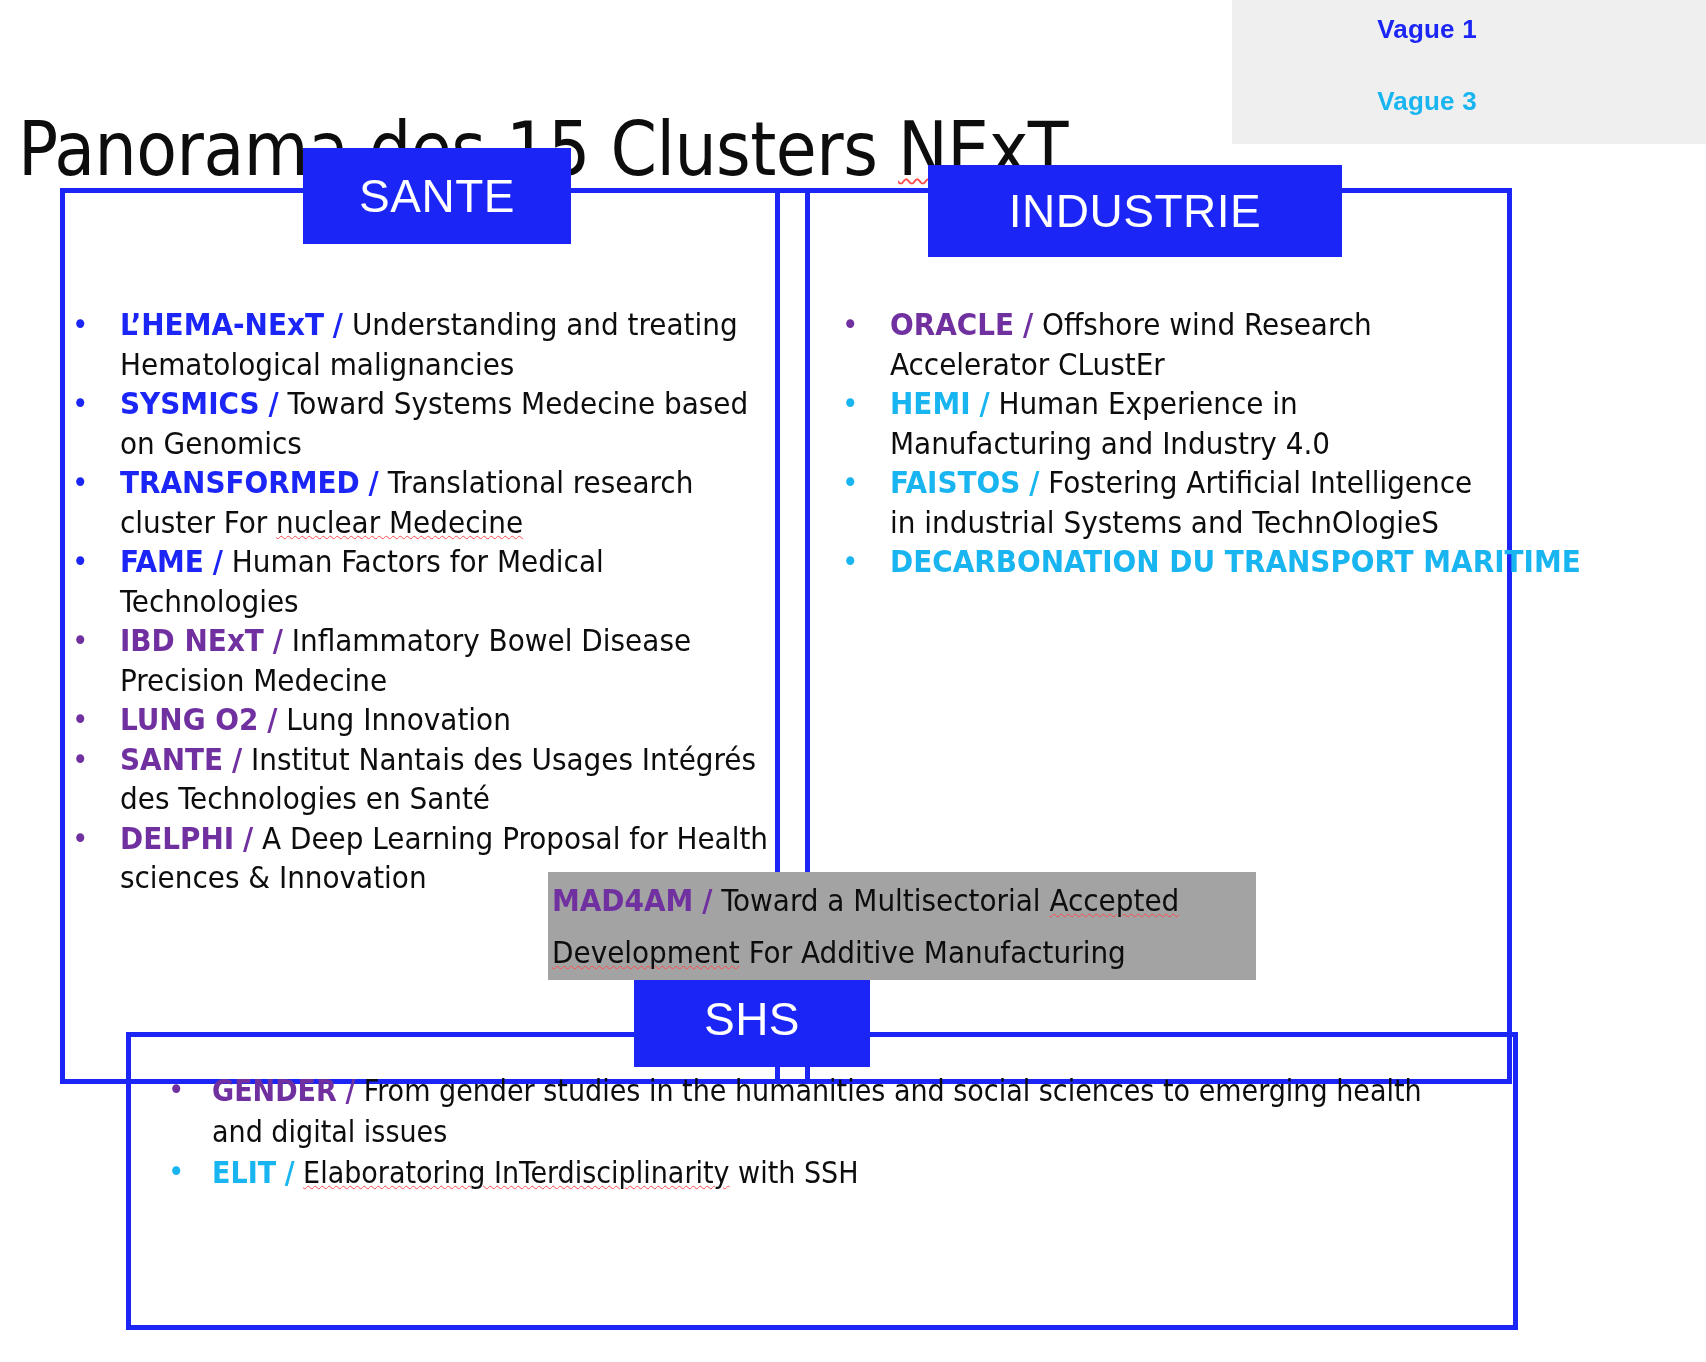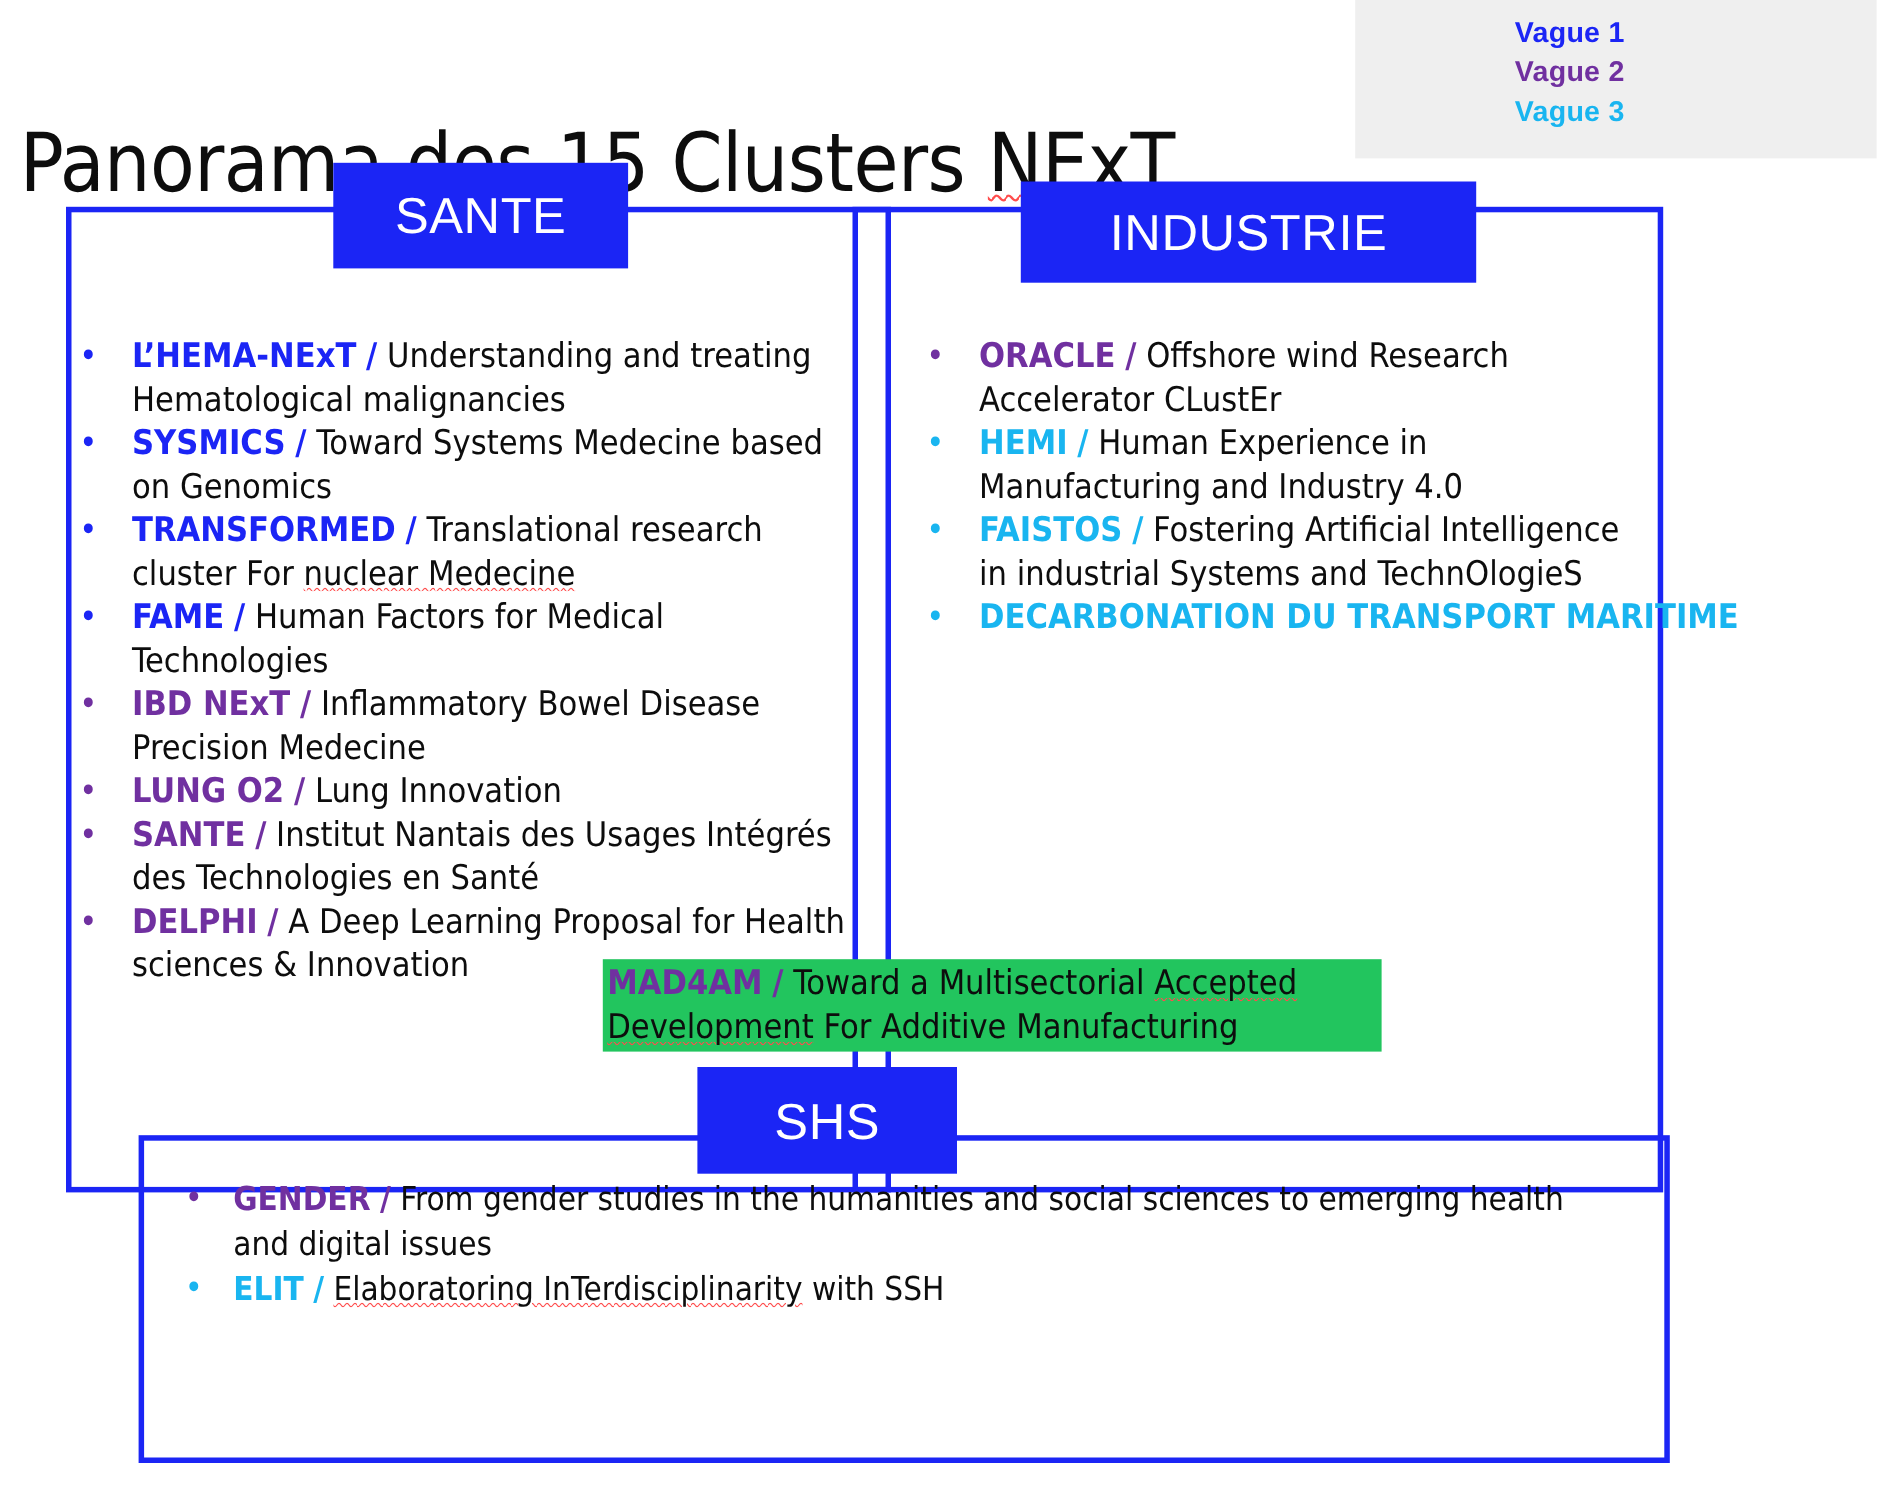--- a/index.html
+++ b/index.html
@@ -134,33 +134,32 @@
   #list-shs li .bullet { left: 28px; }
 
   
   #mad4am-line {
     position: absolute;
     left: 548px;
     top: 872px;
     width: 700px;
     font-family: "DejaVu Sans Condensed", "Liberation Sans Narrow", "Liberation Sans", sans-serif;
     font-size: 31px;
-    line-height: 40px;
+    line-height: 52px;
     color: #0d0d0d;
-    background: #22c55e;
+    background: #a3a3a3;
     padding: 2px 4px;
     z-index: 5;
   }
 </style>
 </head>
 <body>
 
 <div id="legend">
   <div class="legend-line l1">Vague 1</div>
-  <div class="legend-line l2">Vague 2</div>
   <div class="legend-line l3">Vague 3</div>
 </div>
 
 <h1 id="page-title"><span>Panorama des 15 Clusters </span><span class="sp">NExT</span></h1>
 
 <div class="frame" id="frame-sante"></div>
 <div class="frame" id="frame-industrie"></div>
 <div class="frame" id="frame-shs"></div>
 
 <div class="chip" id="chip-sante">SANTE</div>

